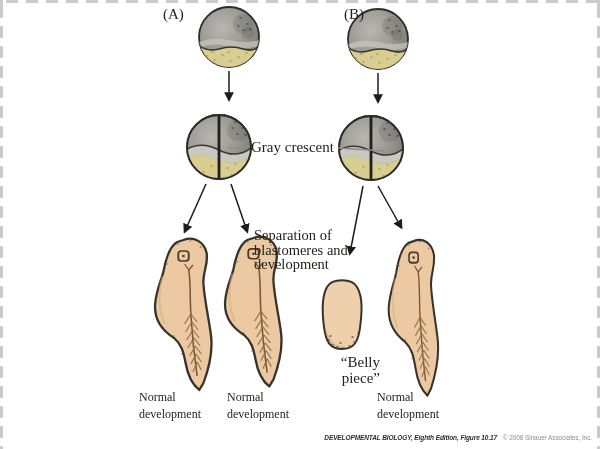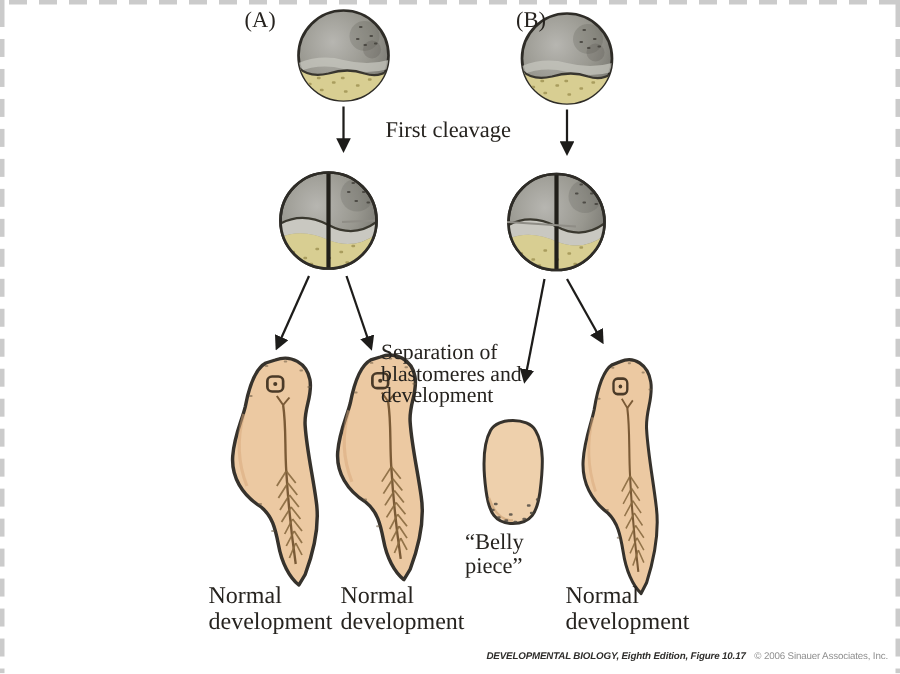--- a/index.html
+++ b/index.html
@@ -17,22 +17,22 @@
     background:repeating-linear-gradient(180deg,#cbcbcb 0 12px,transparent 12px 20px);
     background-position:0 6px;}
   .svg-layer{position:absolute;left:0;top:0;}
   .lbl{position:absolute;color:#26231f;line-height:1.1;white-space:pre-line;}
   .panel-letter{font-size:15px;}
   #label-a{left:163px;top:6px;}
   #label-b{left:344px;top:6px;}
   #first-cleavage{left:257px;top:79px;font-size:15px;}
   #gray-crescent{left:251px;top:139px;font-size:15px;}
   #separation{left:254px;top:184px;font-size:14.5px;line-height:14.5px;margin-top:44px;}
-  #belly-piece{left:310px;top:354px;width:70px;text-align:left;font-size:15px;line-height:16px;}
-  .normal-dev{font-size:16px;line-height:17px;font-family:Liberation Serif, serif;}
+  #belly-piece{left:310px;top:354px;width:70px;text-align:right;font-size:15px;line-height:16px;}
+  .normal-dev{font-size:12px;line-height:17px;font-family:Liberation Serif, serif;}
   #nd-a1{left:139px;top:389px;}
   #nd-a2{left:227px;top:389px;}
   #nd-b{left:377px;top:389px;}
   #credit{position:absolute;left:300px;top:433px;width:292px;text-align:right;
     font-family:"Liberation Sans",sans-serif;font-size:6.5px;line-height:9px;
     white-space:nowrap;letter-spacing:-0.1px;}
   .credit-src{font-weight:bold;font-style:italic;color:#2e2d2b;}
   .credit-cc{color:#8f8f8f;margin-left:4px;}
 </style>
 </head>
@@ -165,22 +165,22 @@
       <use href="#bellyblob" transform="translate(318,276)"></use>
     </g>
     <g>
       <use href="#embryo" transform="translate(386,237) scale(0.92,1.03)"></use>
     </g>
   </svg>
 
   <div class="lbl panel-letter" id="label-a">(A)</div>
   <div class="lbl panel-letter" id="label-b">(B)</div>
 
-  <div class="lbl" id="first-cleavage">First cleavage</div>
 
+  <div class="lbl" id="gray-crescent">Gray crescent</div>
 
   <div class="lbl" id="separation">Separation of
 blastomeres and
 development</div>
 
   <div class="lbl" id="belly-piece">“Belly
 piece”</div>
 
   <div class="lbl normal-dev" id="nd-a1">Normal
 development</div>

